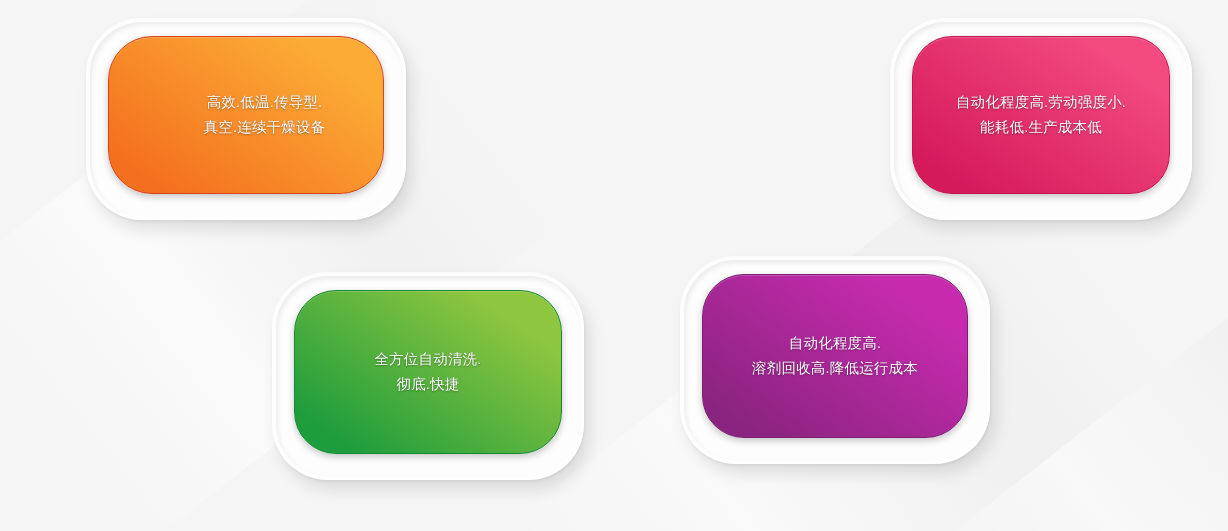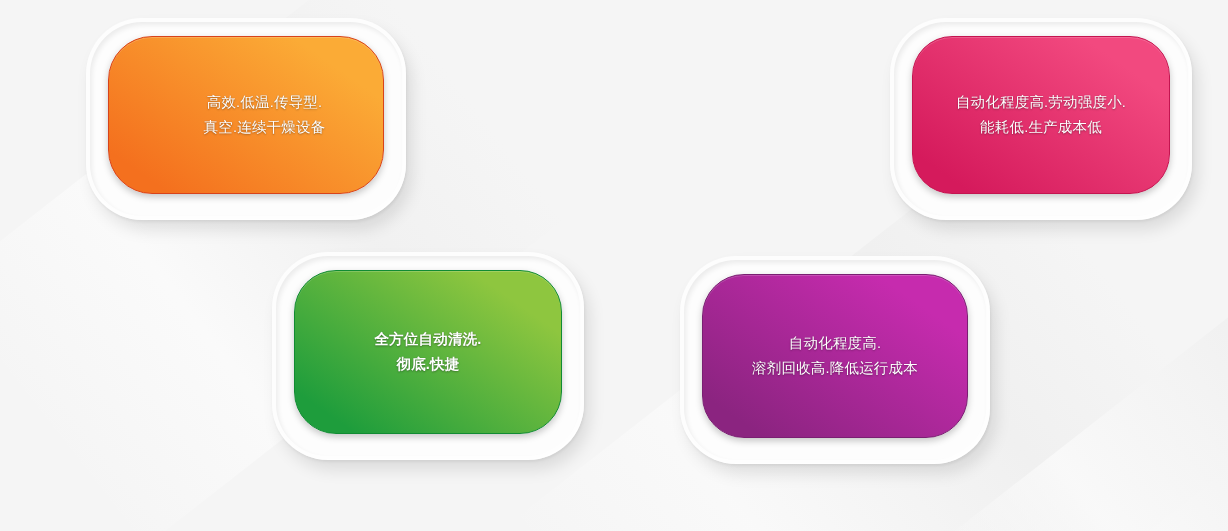--- a/index.html
+++ b/index.html
@@ -93,21 +93,21 @@
     letter-spacing: .2px;
     text-shadow: 0 1px 2px rgba(0,0,0,0.30), 0 0 1px rgba(0,0,0,0.25);
     white-space: pre-line;
     padding: 0 14px;
   }
 
   
   #card-1 { left: 86px;  top: 18px;  width: 320px; height: 202px; }
   #card-2 { left: 492px; top: 18px;  width: 302px; height: 202px; }
   #card-3 { left: 890px; top: 18px;  width: 302px; height: 202px; }
-  #card-4 { left: 272px; top: 252px; width: 312px; height: 208px; font-weight: bold; }
+  #card-4 { left: 272px; top: 272px; width: 312px; height: 208px; }
   #card-5 { left: 680px; top: 256px; width: 310px; height: 208px; }
 
   #card-1 .panel { border-radius: 44px; }
   #card-4 .panel, #card-5 .panel { border-radius: 42px; }
 </style>
 </head>
 <body>
 
 <div id="stage">
 

